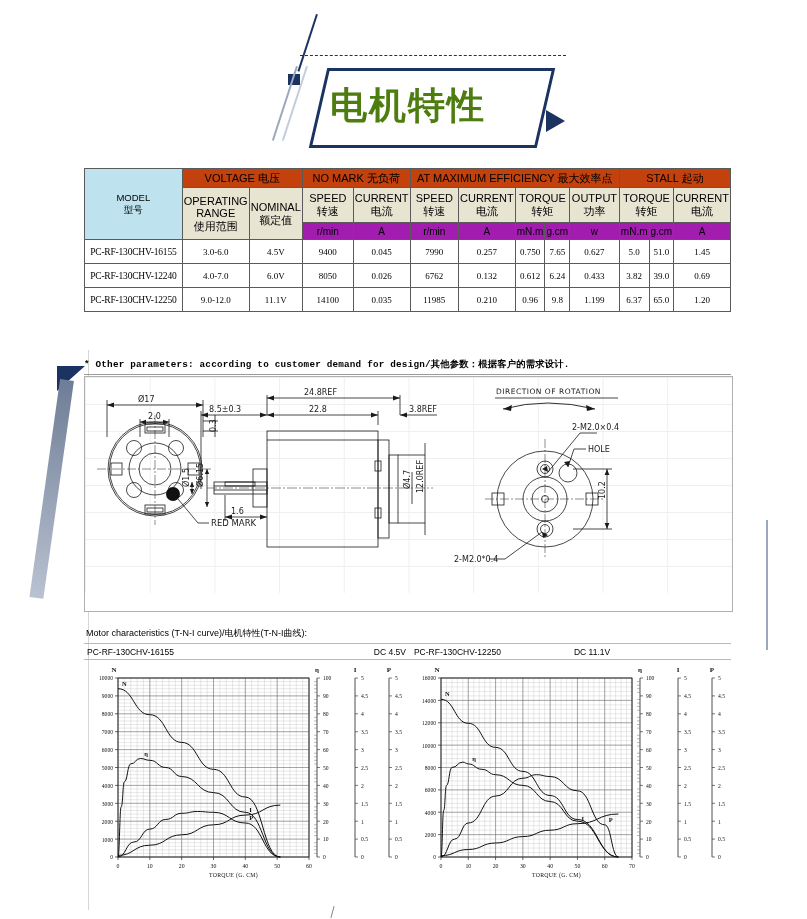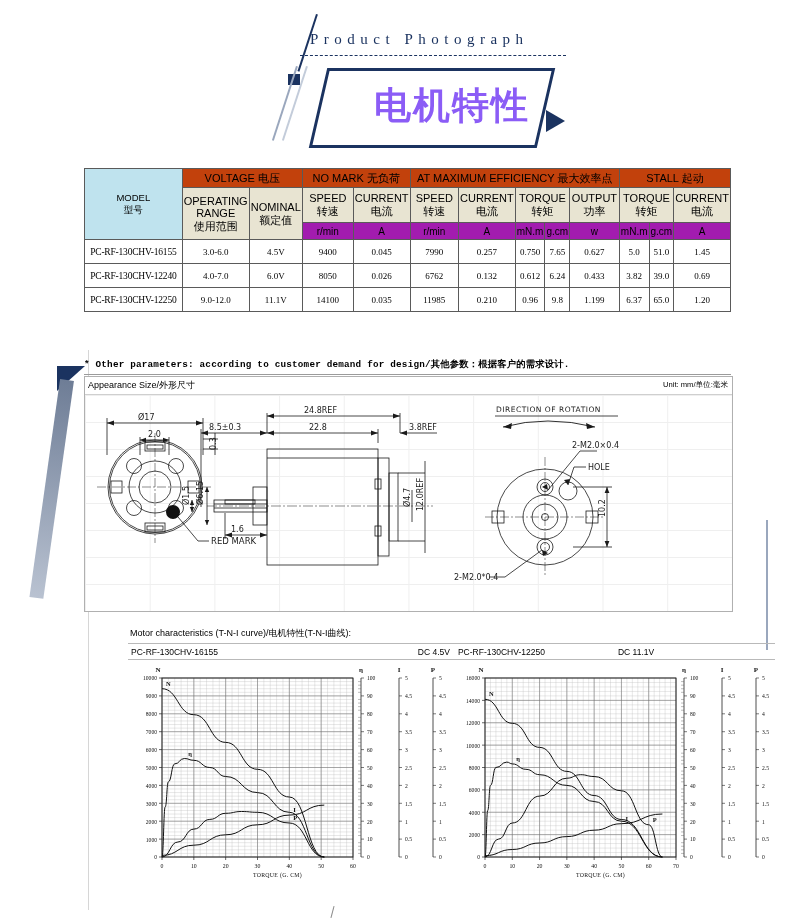--- a/index.html
+++ b/index.html
@@ -7,21 +7,21 @@
 
   
   #banner{position:absolute;left:0;top:0;width:807px;height:160px;}
   .ptxt{position:absolute;left:310px;top:31px;font-family:"Liberation Serif",serif;font-size:15px;letter-spacing:5.5px;color:#1b3360;font-weight:400;}
   .ruleline{position:absolute;left:300px;top:55px;width:266px;height:1px;border-top:1px dashed #1b3360;}
   .sq{position:absolute;left:288px;top:74px;width:12px;height:11px;background:#1b3360;}
   .slashA{position:absolute;left:316px;top:14px;width:2px;height:60px;background:#1b3360;transform:rotate(18deg);transform-origin:top left;}
   .slashB{position:absolute;left:296px;top:66px;width:2px;height:78px;background:#9aa7bd;transform:rotate(18deg);transform-origin:top left;}
   .slashC{position:absolute;left:306px;top:66px;width:2px;height:78px;background:#c3ccda;transform:rotate(18deg);transform-origin:top left;}
   .paral{position:absolute;left:318px;top:68px;width:222px;height:74px;border:3px solid #1b3360;transform:skewX(-13deg);}
-  .cnt{position:absolute;left:330px;top:80px;width:200px;height:52px;text-align:right;font-family:"DejaVu Sans",sans-serif;font-size:37px;font-weight:bold;color:#8b5cf6;line-height:52px;letter-spacing:2px;}
+  .cnt{position:absolute;left:330px;top:80px;width:200px;height:52px;text-align:left;font-family:"DejaVu Sans",sans-serif;font-size:37px;font-weight:bold;color:#4d7c0f;line-height:52px;letter-spacing:2px;}
   .arrowR{position:absolute;left:546px;top:110px;width:0;height:0;border-top:11px solid transparent;border-bottom:11px solid transparent;border-left:19px solid #1b3360;}
 
   
   .triLeft{position:absolute;left:57px;top:366px;width:0;height:0;border-top:0 solid transparent;border-bottom:25px solid transparent;border-left:28px solid #1b3360;}
   .stripe{position:absolute;left:60px;top:380px;width:14px;height:220px;background:linear-gradient(180deg,#6e7d96,#b9c2d1);transform:rotate(8deg);transform-origin:top center;}
   .vrule{position:absolute;left:88px;top:350px;width:1px;height:560px;background:#d6d6d6;}
   .vrule2{position:absolute;left:766px;top:520px;width:2px;height:130px;background:#9aa7bd;}
   .tickmk{position:absolute;left:332px;top:906px;width:1px;height:12px;background:#8a8a8a;transform:rotate(15deg);}
 
   
@@ -41,36 +41,35 @@
   .notebar{position:absolute;left:84px;top:354px;width:647px;height:20px;border-bottom:1px solid #9b9b9b;font-family:"Liberation Mono",monospace;font-size:9.3px;font-weight:bold;display:flex;align-items:center;letter-spacing:0.2px;}
 
   
   .appbox{position:absolute;left:84px;top:376px;width:647px;height:234px;border:1px solid #b0b0b0;background:#fff;}
   .appbox .row1{position:relative;height:17px;border-bottom:1px solid #cfcfcf;}
   .applabel{position:absolute;left:3px;top:2px;font-size:9px;}
   .appunit{position:absolute;right:4px;top:3px;font-size:7.6px;}
   .drawarea{position:relative;height:216px;background-image:linear-gradient(to right,#efefef 1px,transparent 1px),linear-gradient(to bottom,#efefef 1px,transparent 1px);background-size:64.7px 27px;}
 
   
-  .curvebox{position:absolute;left:84px;top:626px;width:647px;height:272px;margin-left:44px;}
+  .curvebox{position:absolute;left:84px;top:626px;width:647px;height:272px;}
   .cvcap{font-size:9px;padding:1px 2px 3px 2px;border-bottom:1px solid #b9b9b9;}
   .cvhead{display:flex;border-bottom:1px solid #b9b9b9;height:15px;align-items:center;font-size:8.5px;}
   .cvhead .a{width:162px;padding-left:3px;}
   .cvhead .b{width:161px;text-align:right;padding-right:4px;}
   .cvhead .c{width:162px;padding-left:4px;}
   .cvhead .d{width:155px;text-align:left;padding-right:4px;}
   .charts{display:flex;}
   .chart{position:relative;width:323px;height:236px;}
 </style>
 </head>
 <body>
 
 <div id="banner">
   <div class="slashA"></div>
-  <div class="ptxt">Product Photograph</div>
   <div class="ruleline"></div>
   <div class="sq"></div>
   <div class="slashB"></div>
   <div class="slashC"></div>
   <div class="paral"></div>
   <div class="cnt">电机特性</div>
   <div class="arrowR"></div>
 </div>
 
 <div class="triLeft"></div>
@@ -192,24 +191,20 @@
       <td>65.0</td>
       <td>1.20</td>
     </tr>
   </tbody>
     </table>
 </div>
 
 <div class="notebar">* Other parameters: according to customer demand for design/其他参数：根据客户的需求设计.</div>
 
 <div class="appbox">
-  <div class="row1">
-    <div class="applabel">Appearance Size/外形尺寸</div>
-    <div class="appunit">Unit: mm/单位:毫米</div>
-  </div>
   <div class="drawarea">
     <svg width="645" height="216" viewBox="0 0 645 216">
       <g stroke="#1a1a1a" fill="none" stroke-width="0.8" font-family="DejaVu Sans, sans-serif" font-size="8">
 
         <g>
 
           <line x1="22" y1="28" x2="118" y2="28"></line>
           <line x1="22" y1="23" x2="22" y2="60"></line>
           <line x1="118" y1="23" x2="118" y2="60"></line>
           <path d="M22 28 l7 -2.5 v5 z" fill="#1a1a1a" stroke="none"></path>

